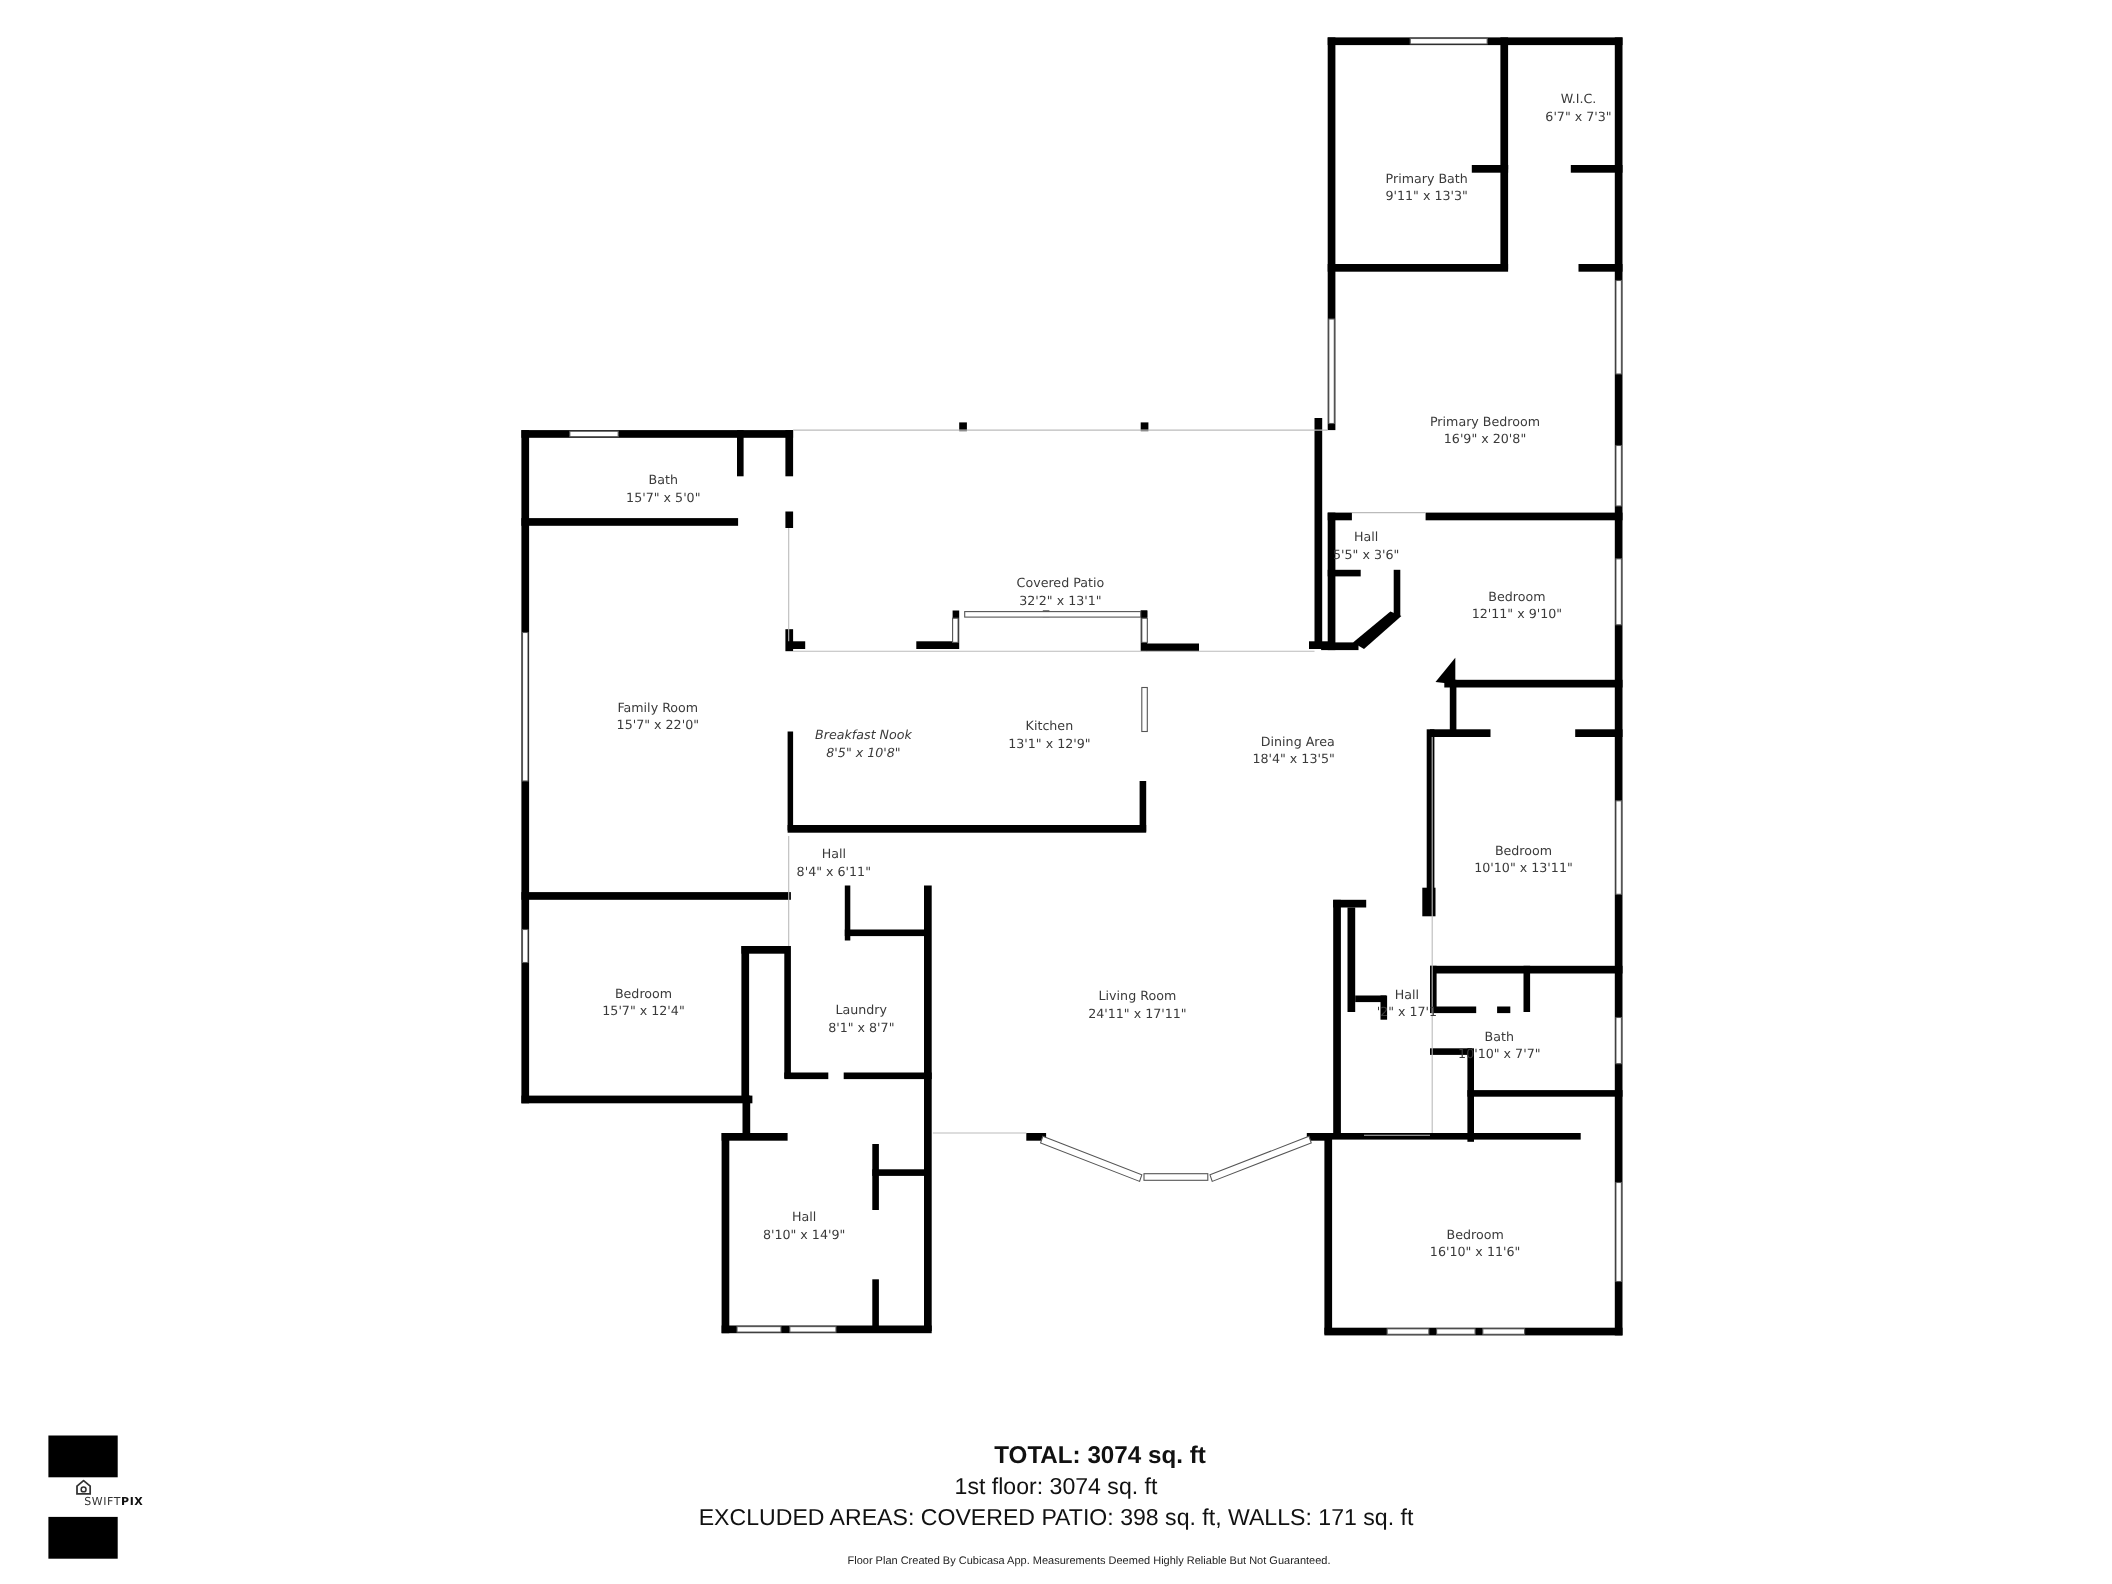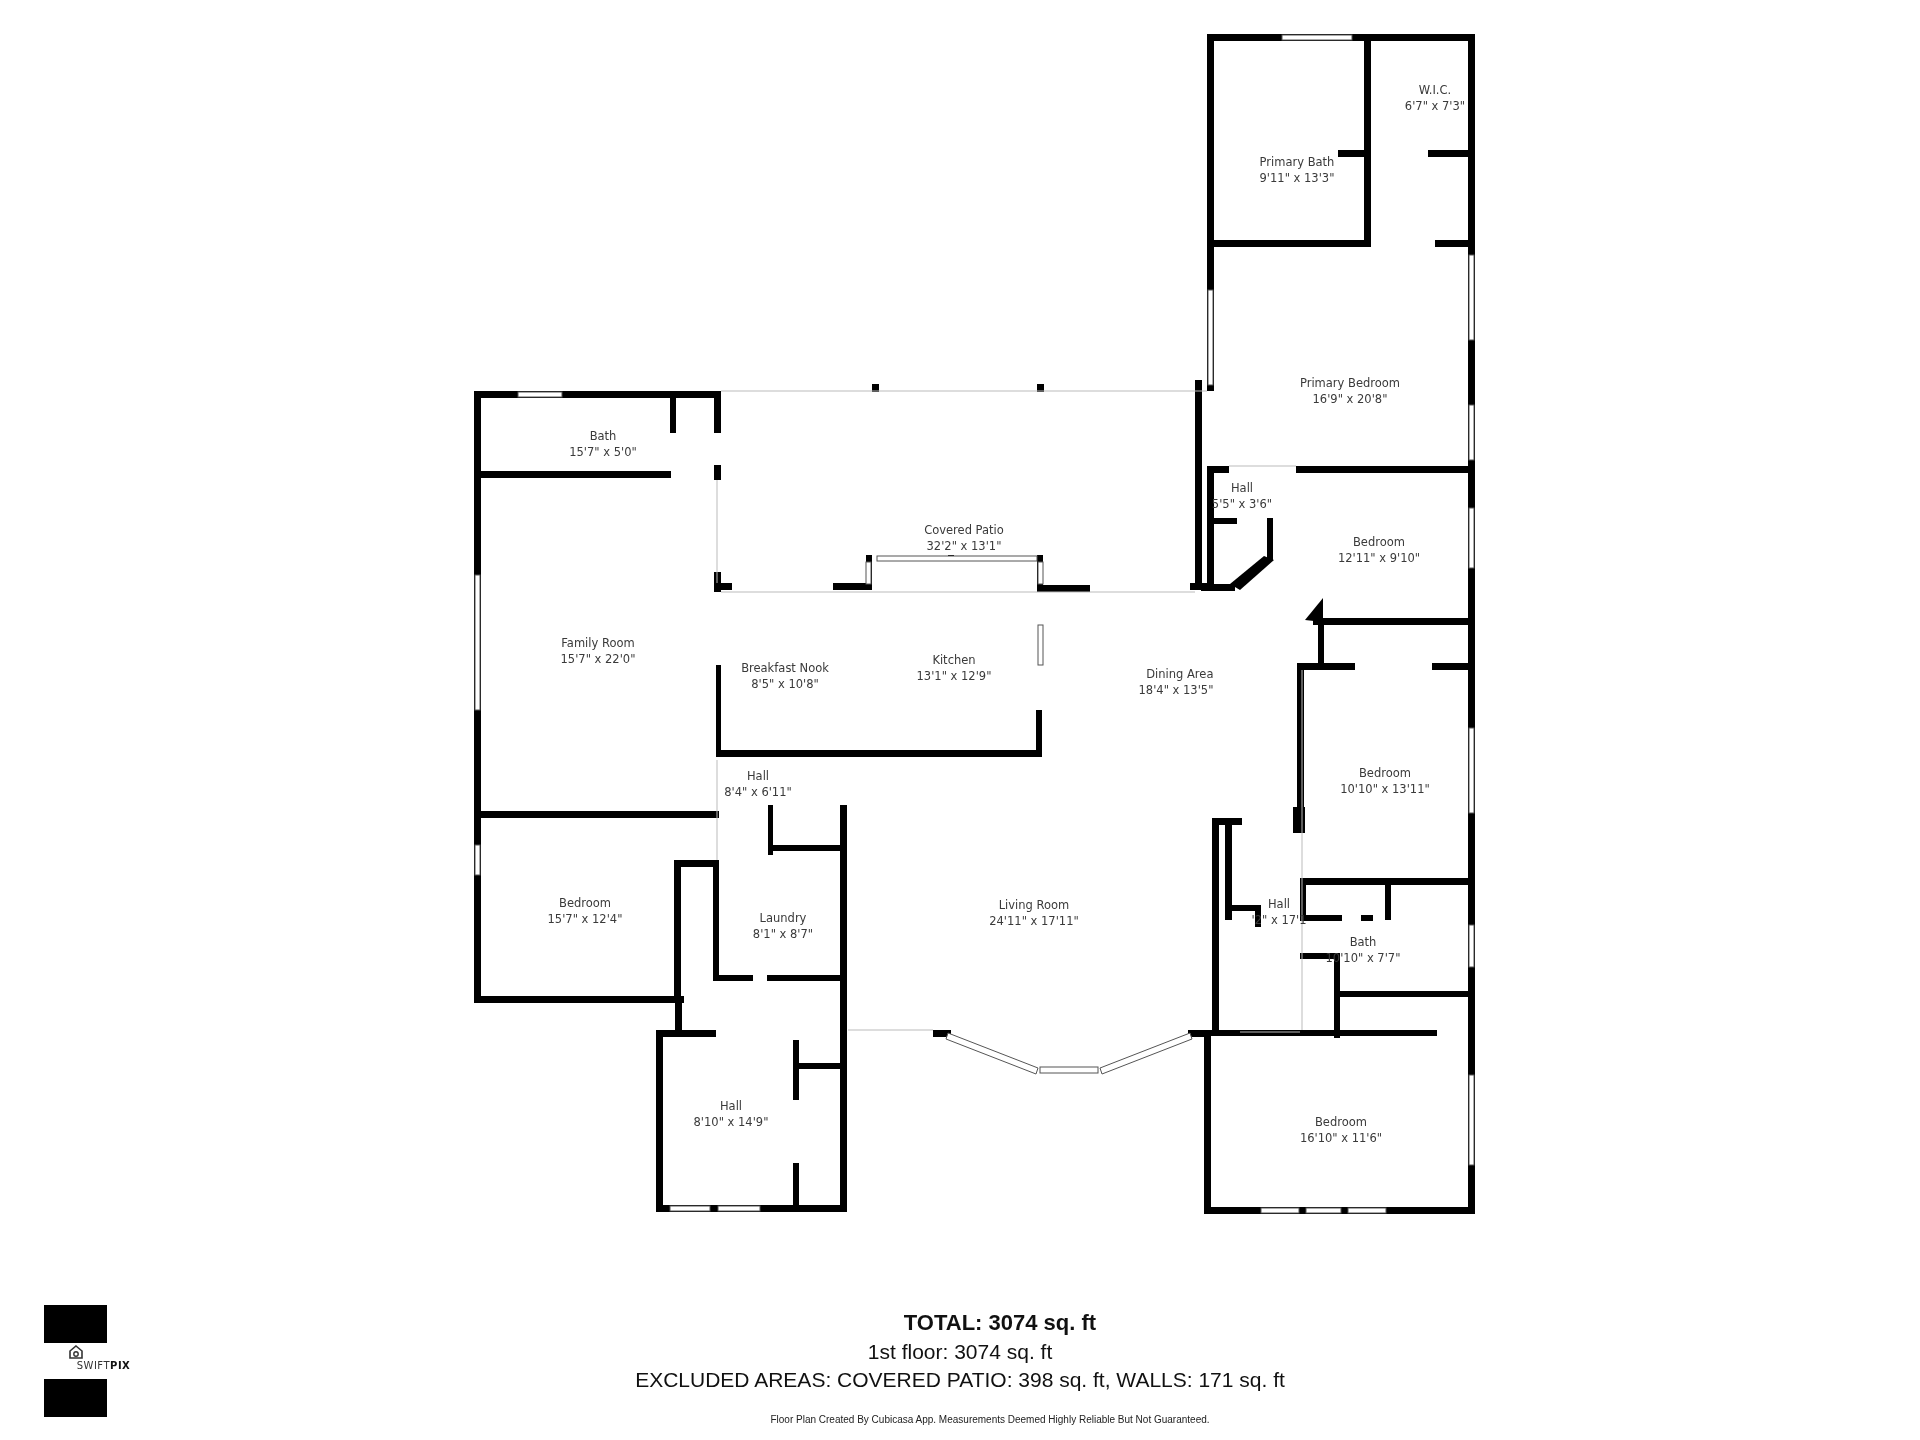--- a/index.html
+++ b/index.html
@@ -180,21 +180,21 @@
     <span class="dim">5'5" x 3'6"</span>
   </div>
   <div class="room-label" style="left:1379px;top:550px;">
     <span>Bedroom</span>
     <span class="dim">12'11" x 9'10"</span>
   </div>
   <div class="room-label" style="left:598px;top:651px;">
     <span>Family Room</span>
     <span class="dim">15'7" x 22'0"</span>
   </div>
-  <div class="room-label" style="left:785px;top:676px;">
+  <div class="room-label" style="left:785px;top:676px;font-style:italic;">
     <span>Breakfast Nook</span>
     <span class="dim">8'5" x 10'8"</span>
   </div>
   <div class="room-label" style="left:954px;top:668px;">
     <span>Kitchen</span>
     <span class="dim">13'1" x 12'9"</span>
   </div>
   <div class="room-label" style="left:1176px;top:682px;text-align:right;">
     <span>Dining Area</span>
     <span class="dim">18'4" x 13'5"</span>

